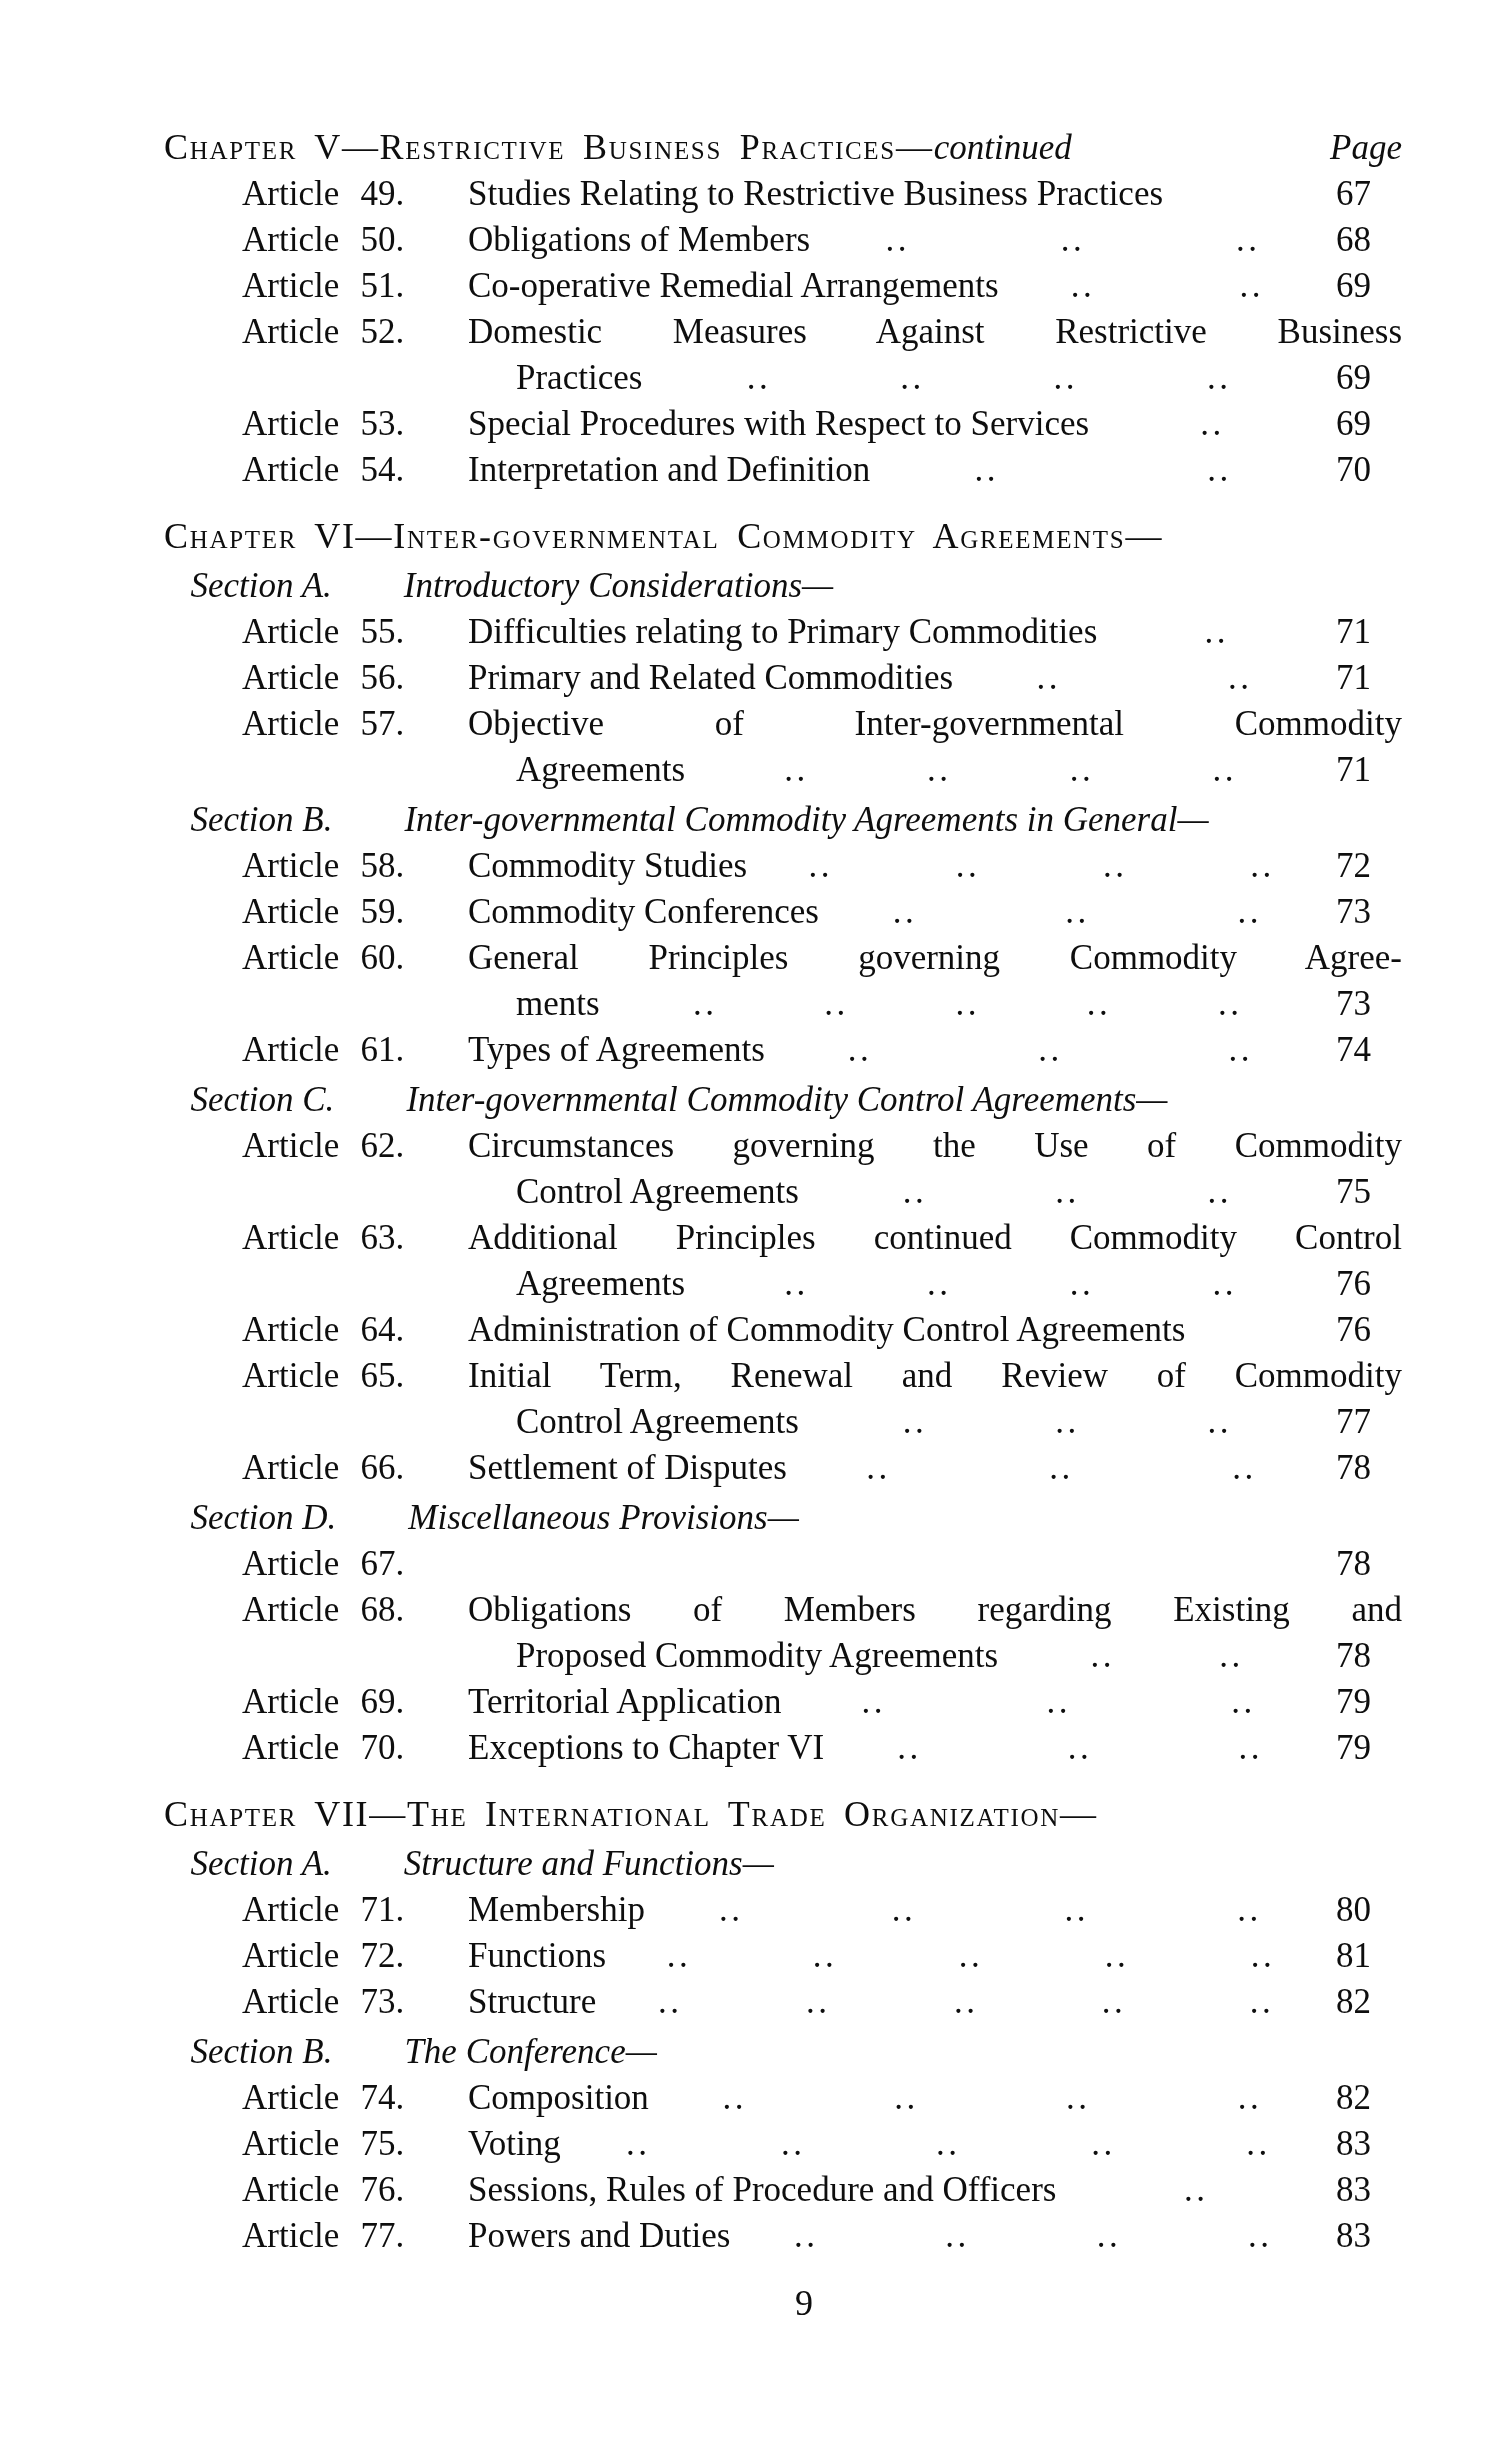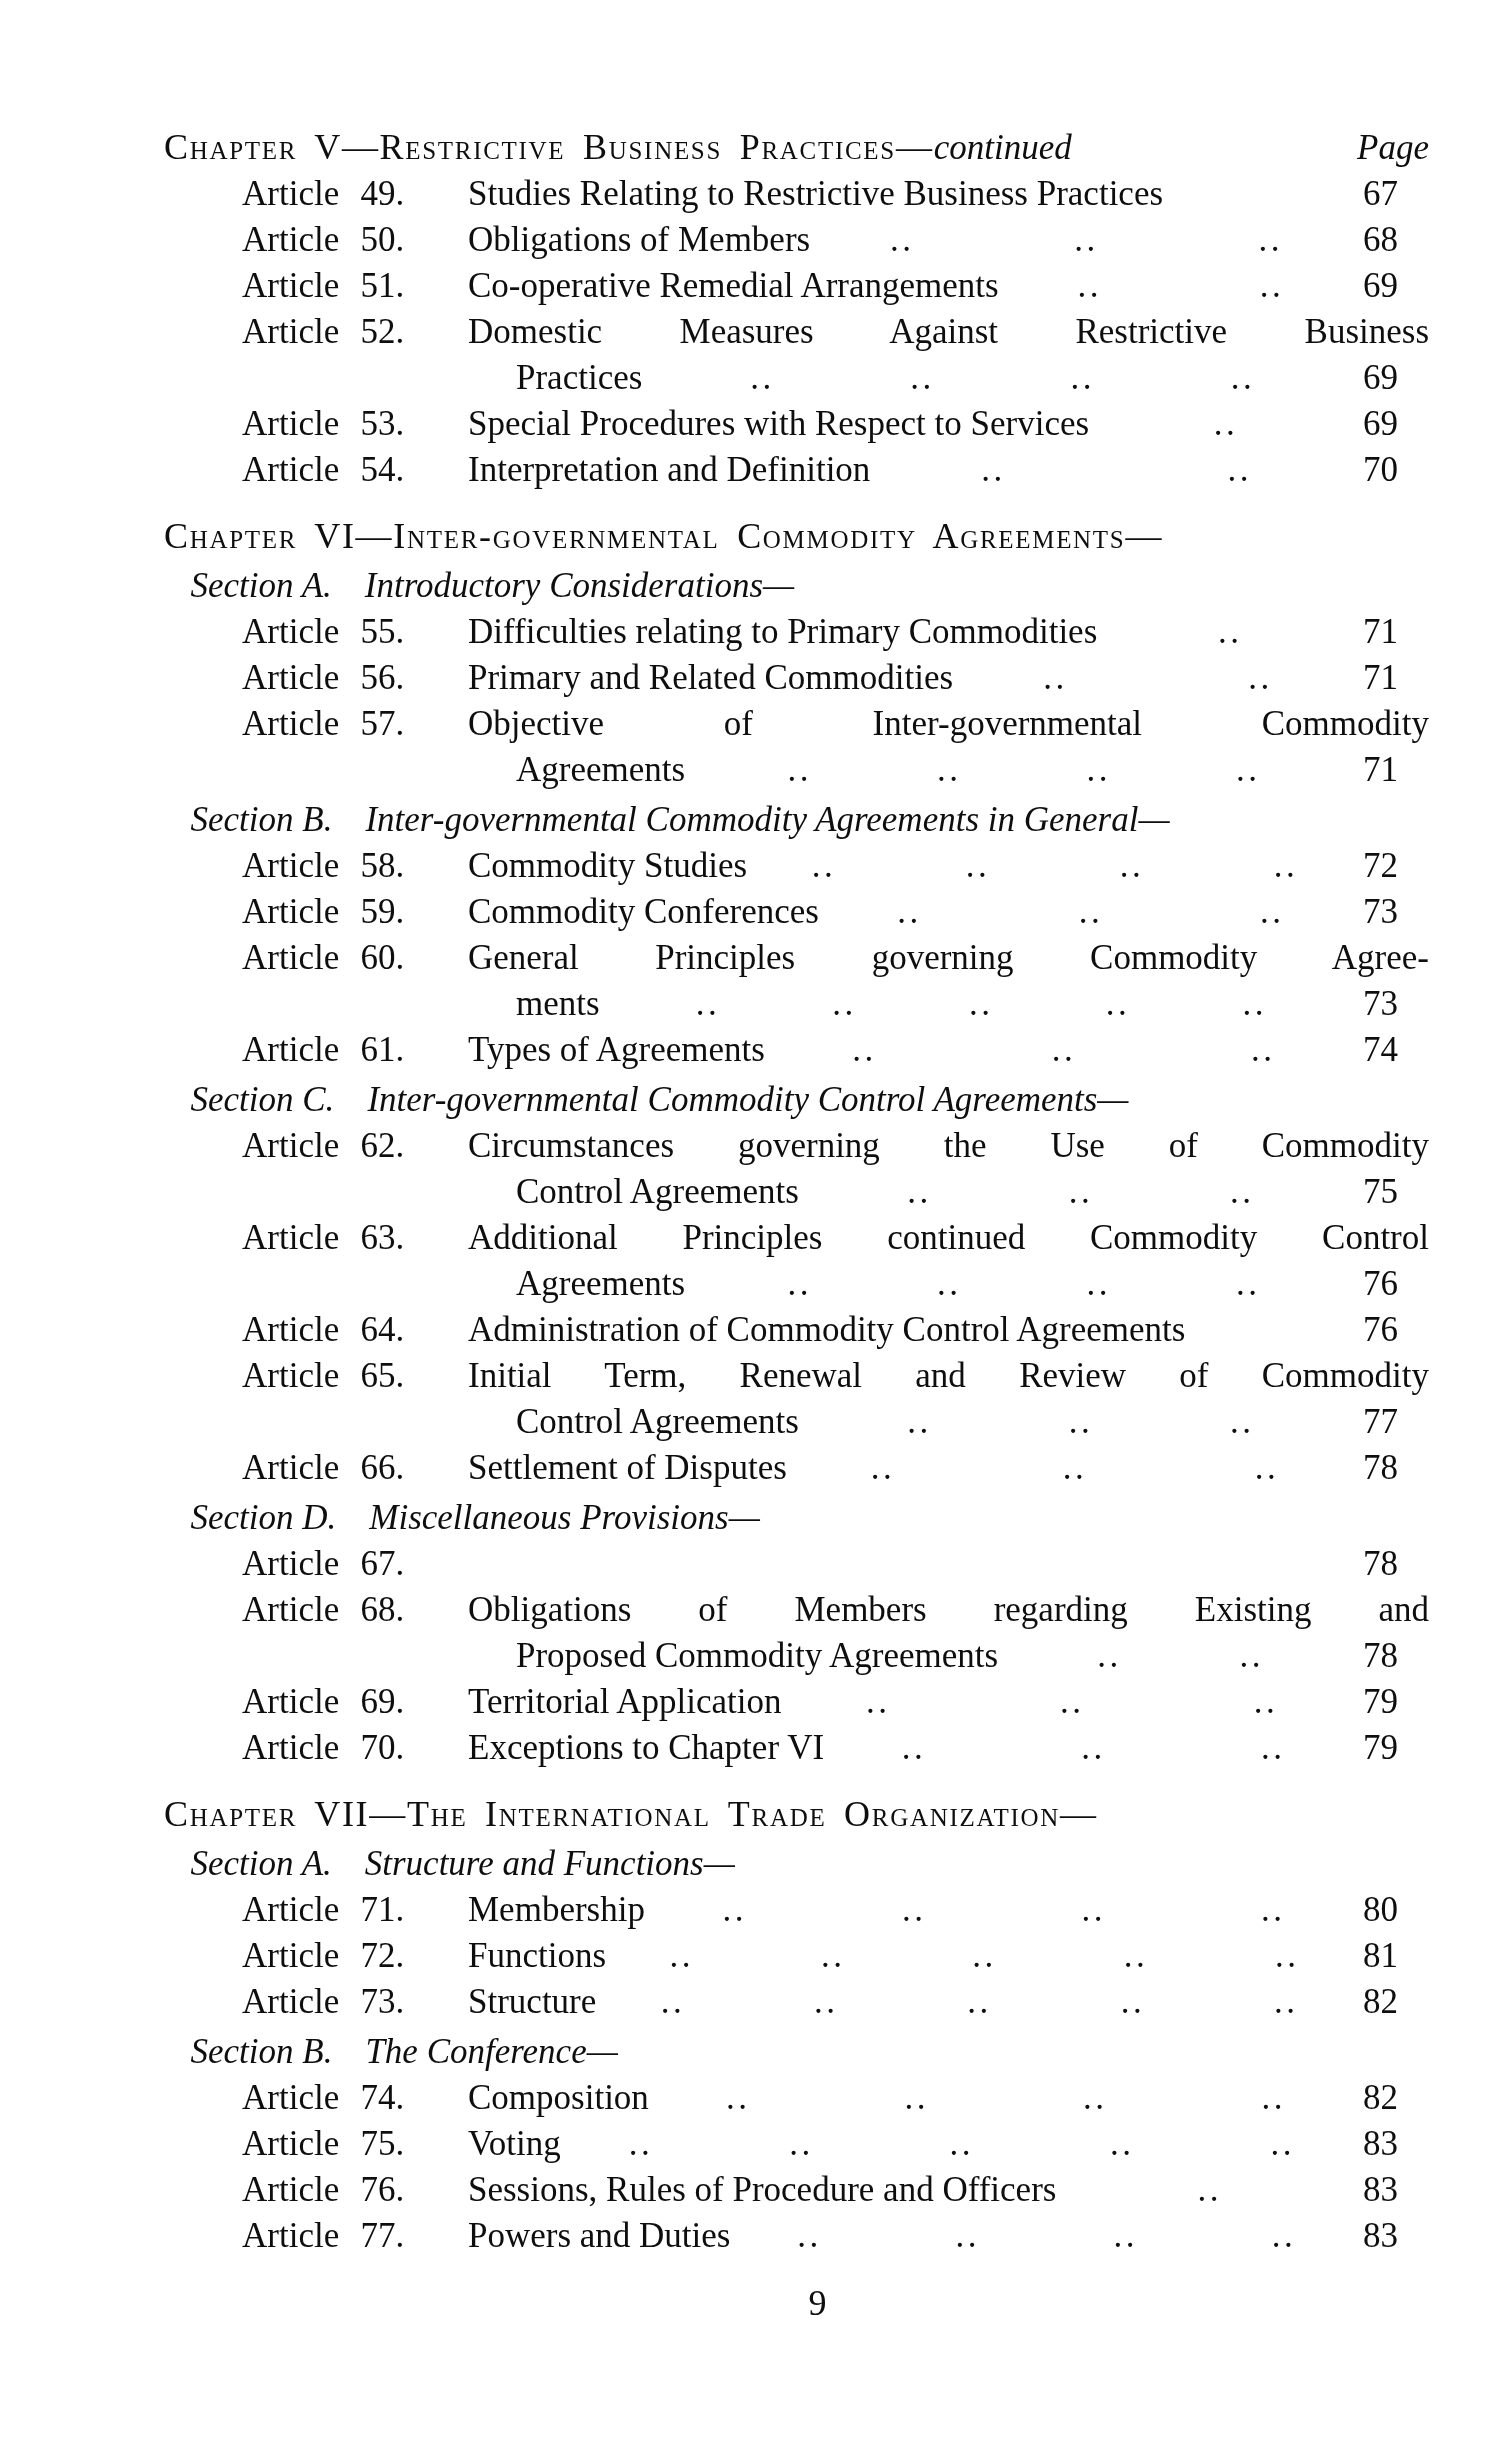--- a/index.html
+++ b/index.html
@@ -7,39 +7,39 @@
     width:1507px;height:2462px;
     background:var(--paper,#ffffff);
     color:var(--ink,#0e0e0e);
     font-family:"Liberation Serif","DejaVu Serif",serif;
     overflow:hidden;
     position:relative;
   }
   .sheet{
     box-sizing:border-box;
     width:1507px;height:2462px;
-    padding:124px 78px 0 164px;
+    padding:124px 105px 0 164px;
     border-radius:11px;
   }
   .row{
     display:flex;
     align-items:baseline;
     line-height:46px;
     font-size:35px;
     white-space:nowrap;
   }
   
   .hdr .sc{font-variant:small-caps;font-size:36px;letter-spacing:1.7px;word-spacing:7px;}
   .hdr .continued{font-style:italic;}
   .hdr .spacer{flex:1;}
   .hdr .page-label{font-style:italic;text-align:right;}
   
   .row.chapter{margin-top:19.5px;font-variant:small-caps;font-size:36px;letter-spacing:1.7px;word-spacing:7px;}
   
-  .row.section{margin-top:4.2px;padding-left:26.5px;font-style:italic;}
+  .row.section{margin-top:4.2px;padding-left:26.5px;font-style:italic;gap:39px;}
   .row.section .label{margin-right:33px;}
   
   .row.article{padding-left:78px;}
   .row.article .label{flex:none;width:226px;word-spacing:12.5px;}
   .row.cont{padding-left:352px;gap:40px;}
   .title{flex:none;}
   .row.justify .title{
     flex:1;white-space:normal;
     text-align:justify;text-align-last:justify;
   }

